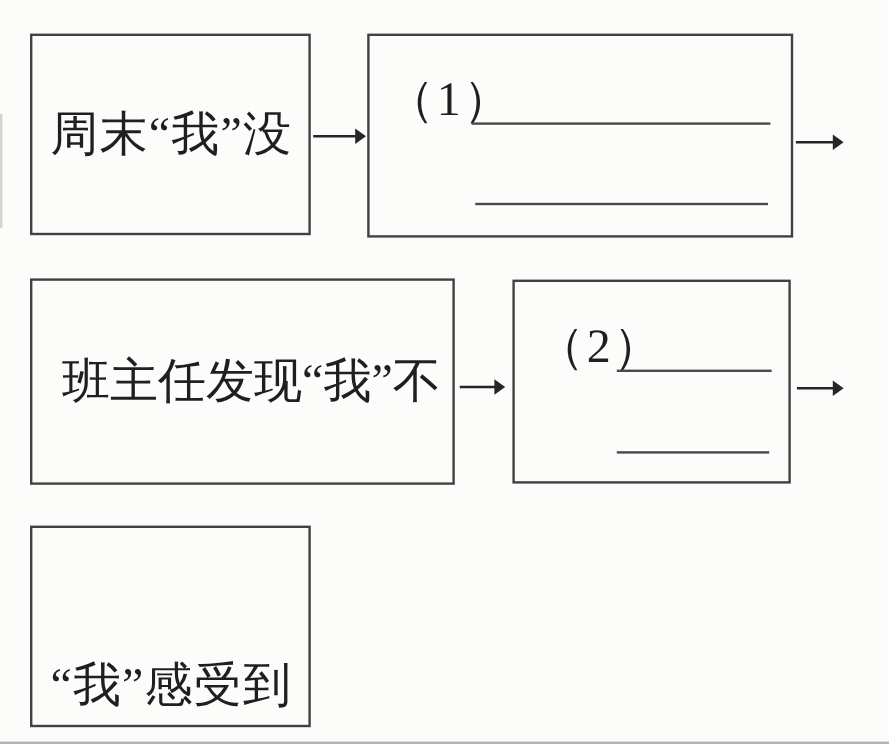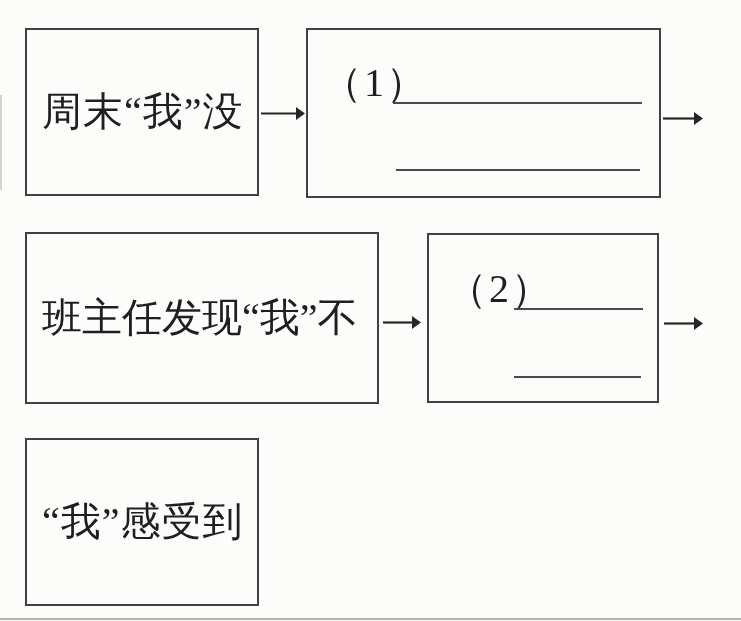--- a/index.html
+++ b/index.html
@@ -83,40 +83,40 @@
     <div class="blank-label" style="left:14px; top:33px;">（1）</div>
     <div class="blank-line" style="left:85px; top:72px; width:249px;"></div>
     <div class="blank-line" style="left:88px; top:139px; width:244px;"></div>
   </div>
 
   <svg class="arrow" style="left:663px; top:110px;" width="41" height="17" viewBox="0 0 41 17">
     <line x1="0" y1="8.5" x2="32" y2="8.5" stroke="#262626" stroke-width="2.2"></line>
     <polygon points="31,2 40,8.5 31,15" fill="#262626"></polygon>
   </svg>
 
-  <div class="box event-text" style="left:25px; top:232px; width:354px; height:172px; font-size:40px; line-height:70px; letter-spacing:0px;">
+  <div class="box event-text" style="left:25px; top:232px; width:354px; height:172px; font-size:40px; line-height:70px; letter-spacing:0px;text-align:center;">
     <div>班主任发现“我”不</div>
   </div>
 
   <svg class="arrow" style="left:383px; top:314px;" width="39" height="17" viewBox="0 0 39 17">
     <line x1="0" y1="8.5" x2="30" y2="8.5" stroke="#262626" stroke-width="2.2"></line>
     <polygon points="29,2 38,8.5 29,15" fill="#262626"></polygon>
   </svg>
 
   <div class="box" style="left:427px; top:233px; width:232px; height:170px;">
     <div class="blank-label" style="left:18px; top:34px;">（2）</div>
     <div class="blank-line" style="left:85px; top:73px; width:129px;"></div>
     <div class="blank-line" style="left:85px; top:141px; width:127px;"></div>
   </div>
 
   <svg class="arrow" style="left:664px; top:315px;" width="40" height="17" viewBox="0 0 40 17">
     <line x1="0" y1="8.5" x2="31" y2="8.5" stroke="#262626" stroke-width="2.2"></line>
     <polygon points="30,2 39,8.5 30,15" fill="#262626"></polygon>
   </svg>
 
-  <div class="box event-text" style="left:25px; top:438px; width:234px; height:168px; line-height:66px;">
+  <div class="box event-text" style="left:25px; top:438px; width:234px; height:168px; line-height:66px;justify-content:flex-end;">
     <div>“我”感受到</div>
   </div>
 
   <div class="scan-line-bottom" style="top:618px;"></div>
   <div class="scan-line-left"></div>
 
 </div>
 
 </body></html>

